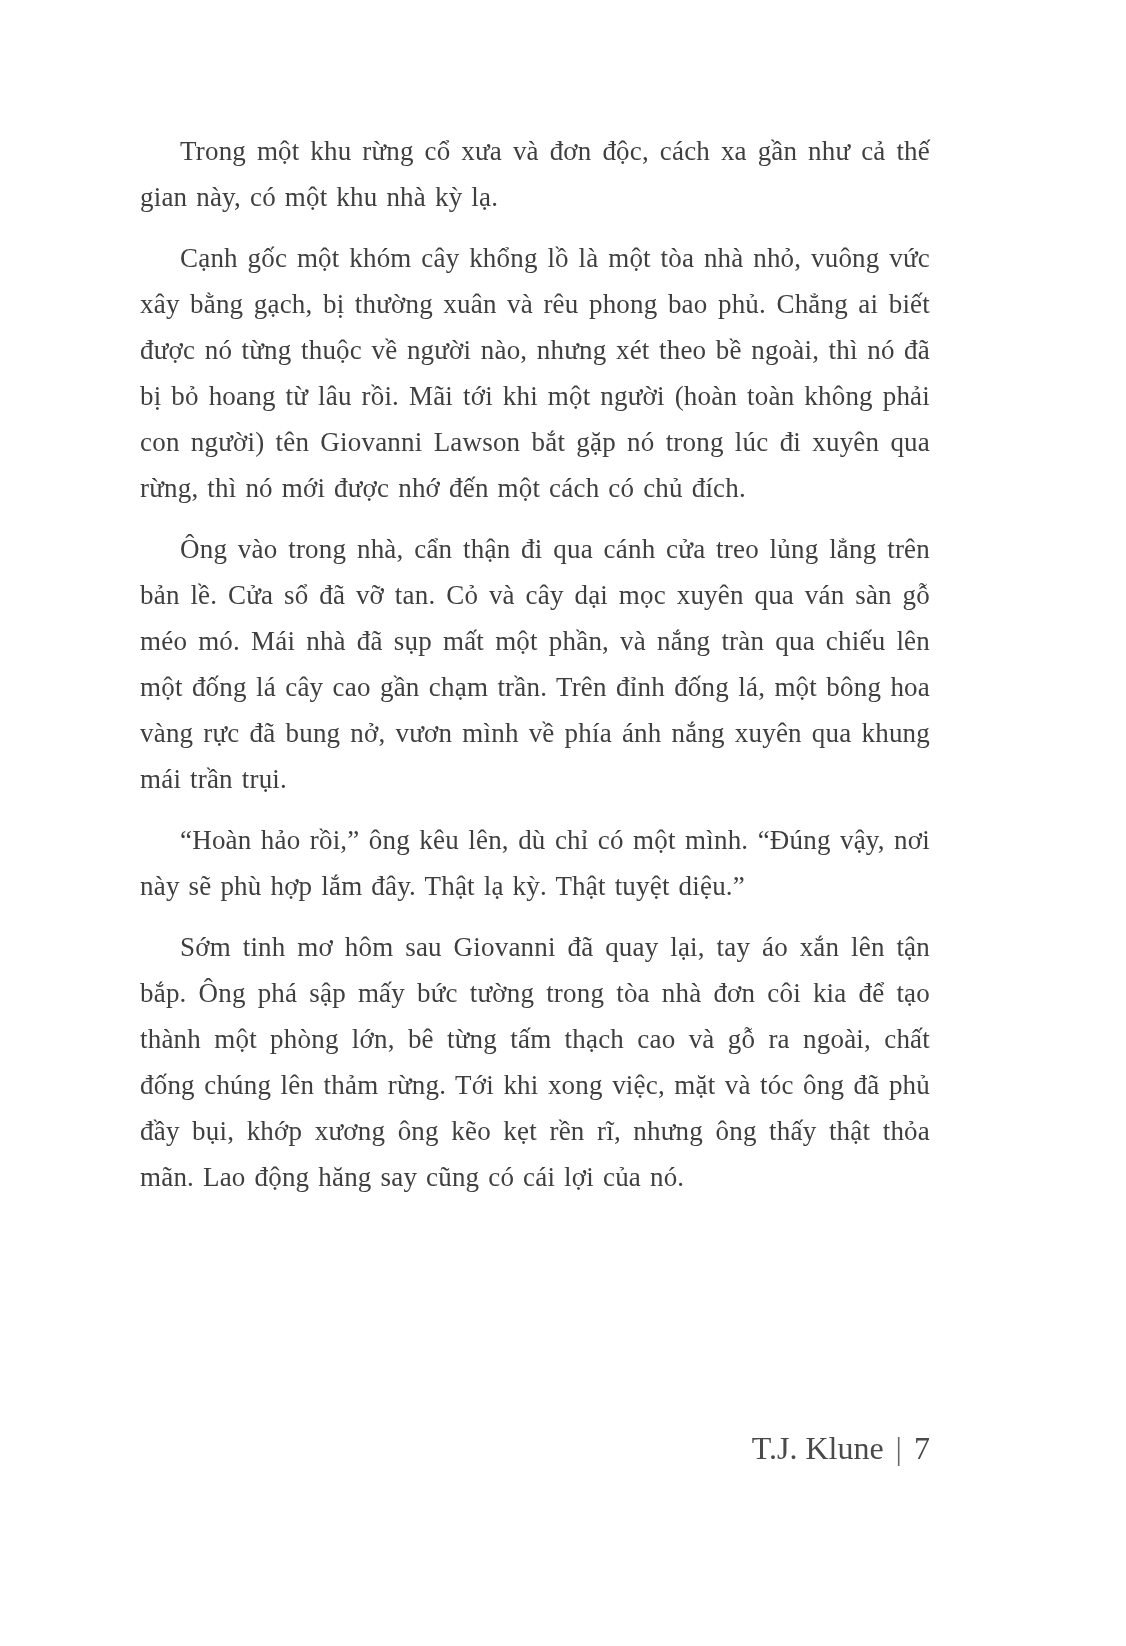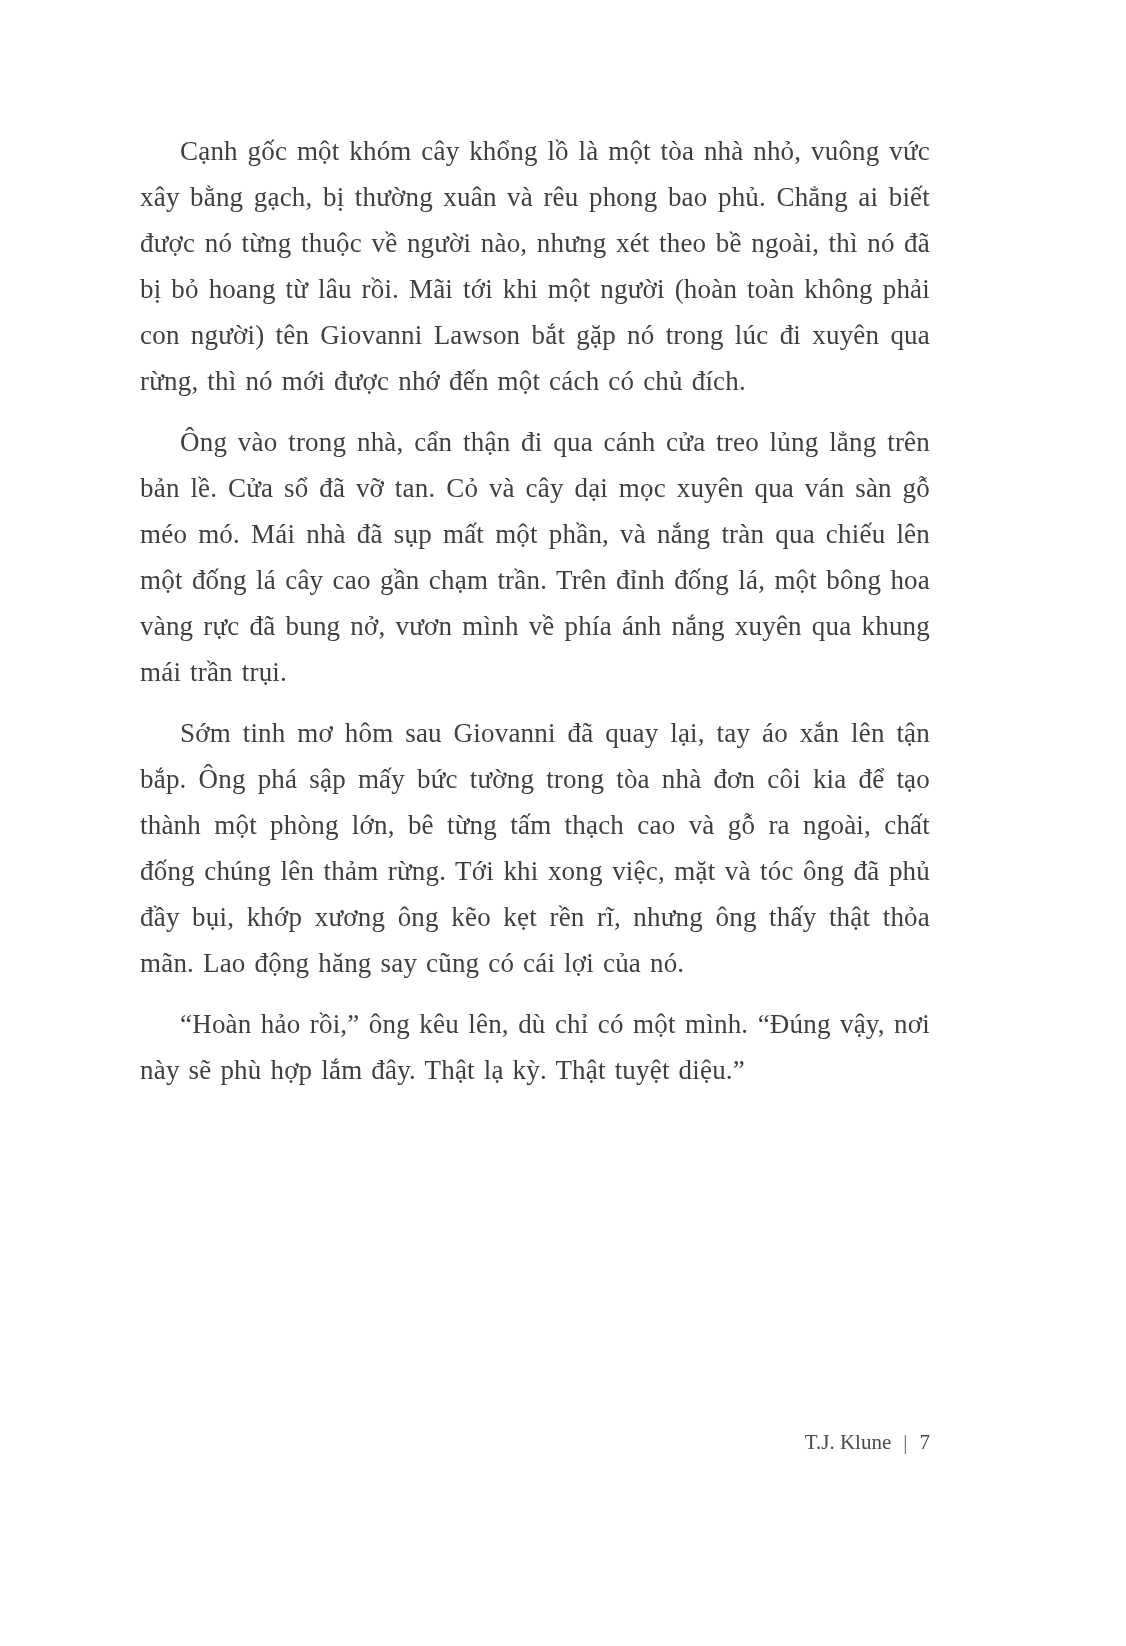--- a/index.html
+++ b/index.html
@@ -35,38 +35,39 @@
     letter-spacing: 0.2px;
     word-spacing: 2px;
     color: #3f3f3f;
   }
   .footer {
     position: absolute;
     top: 1430px;
     left: 140px;
     width: 790px;
     text-align: right;
-    font-size: 21px;
+    font-size: 32px;
     color: #4a4a4a;
   }
   .footer .sep {
     display: inline-block;
     margin: 0 12px;
     color: #6a6a6a;
   }
 </style>
 </head>
 <body>
 
 <div class="page">
 
   <div class="content">
+    <p>Trong một khu rừng cổ xưa và đơn độc, cách xa gần như cả thế gian này, có một khu nhà kỳ lạ.</p>
     <p>Cạnh gốc một khóm cây khổng lồ là một tòa nhà nhỏ, vuông vức xây bằng gạch, bị thường xuân và rêu phong bao phủ. Chẳng ai biết được nó từng thuộc về người nào, nhưng xét theo bề ngoài, thì nó đã bị bỏ hoang từ lâu rồi. Mãi tới khi một người (hoàn toàn không phải con người) tên Giovanni Lawson bắt gặp nó trong lúc đi xuyên qua rừng, thì nó mới được nhớ đến một cách có chủ đích.</p>
     <p>Ông vào trong nhà, cẩn thận đi qua cánh cửa treo lủng lẳng trên bản lề. Cửa sổ đã vỡ tan. Cỏ và cây dại mọc xuyên qua ván sàn gỗ méo mó. Mái nhà đã sụp mất một phần, và nắng tràn qua chiếu lên một đống lá cây cao gần chạm trần. Trên đỉnh đống lá, một bông hoa vàng rực đã bung nở, vươn mình về phía ánh nắng xuyên qua khung mái trần trụi.</p>
+    <p>“Hoàn hảo rồi,” ông kêu lên, dù chỉ có một mình. “Đúng vậy, nơi này sẽ phù hợp lắm đây. Thật lạ kỳ. Thật tuyệt diệu.”</p>
     <p>Sớm tinh mơ hôm sau Giovanni đã quay lại, tay áo xắn lên tận bắp. Ông phá sập mấy bức tường trong tòa nhà đơn côi kia để tạo thành một phòng lớn, bê từng tấm thạch cao và gỗ ra ngoài, chất đống chúng lên thảm rừng. Tới khi xong việc, mặt và tóc ông đã phủ đầy bụi, khớp xương ông kẽo kẹt rền rĩ, nhưng ông thấy thật thỏa mãn. Lao động hăng say cũng có cái lợi của nó.</p>
-    <p>“Hoàn hảo rồi,” ông kêu lên, dù chỉ có một mình. “Đúng vậy, nơi này sẽ phù hợp lắm đây. Thật lạ kỳ. Thật tuyệt diệu.”</p>
   </div>
 
   <div class="footer">
     <span>T.J. Klune</span><span class="sep">|</span><span>7</span>
   </div>
 
 </div>
 
 </body></html>

